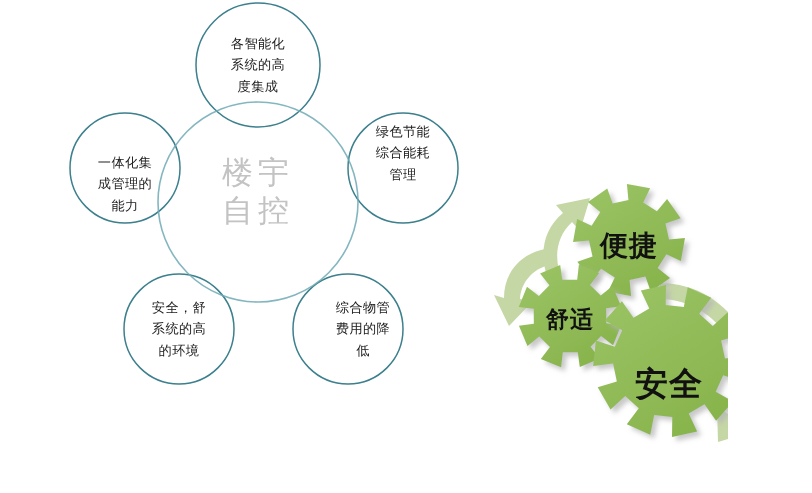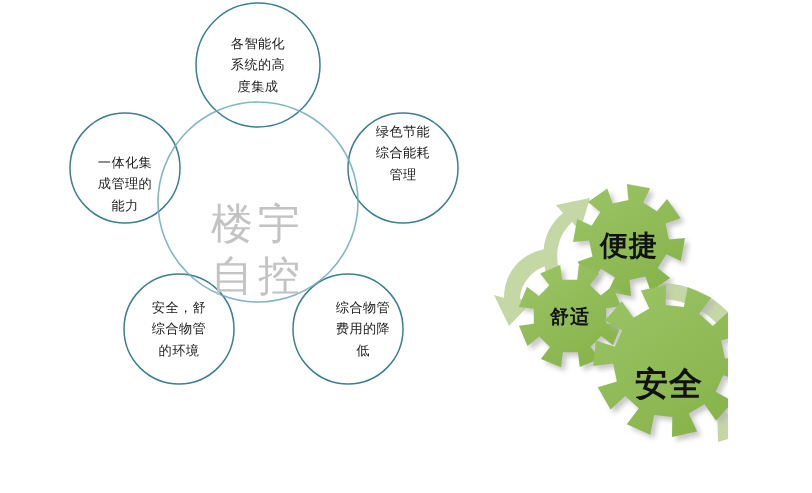--- a/index.html
+++ b/index.html
@@ -33,41 +33,40 @@
     line-height: 1.62;
     letter-spacing: 0.4px;
     white-space: pre-line;
     font-family: "DejaVu Sans", "Liberation Sans", sans-serif;
     pointer-events: none;
   }
   .center-text {
     position: absolute;
     text-align: center;
     color: #c3c3c3;
-    font-size: 42px;
+    font-size: 31px;
     line-height: 1.22;
     letter-spacing: 5px;
     white-space: pre-line;
     font-family: "DejaVu Sans", "Liberation Sans", sans-serif;
     pointer-events: none;
-    margin-top: 44px;
   }
   
   .gear-label {
     position: absolute;
     text-align: center;
     color: #111111;
     font-weight: 700;
     font-family: "DejaVu Sans", "Liberation Sans", sans-serif;
     pointer-events: none;
     white-space: nowrap;
   }
   .gear-label.sz-big   { font-size: 33px; letter-spacing: 1px; margin-top: 16px; }
   .gear-label.sz-mid   { font-size: 28px; letter-spacing: 1px; }
-  .gear-label.sz-small { font-size: 19px; letter-spacing: 1px; }
+  .gear-label.sz-small { font-size: 23px; letter-spacing: 1px; }
 </style>
 </head>
 <body>
 
 <div id="canvas">
 
   <svg class="stage-svg" viewBox="0 0 812 493">
     <defs>
       <filter id="gearShadow" x="-40%" y="-40%" width="200%" height="200%">
         <feDropShadow dx="4" dy="4" stdDeviation="2.4" flood-color="#b6b6b6" flood-opacity="0.75"></feDropShadow>
@@ -129,21 +128,21 @@
       <div class="bubble-text" style="width: 124px; left: 196px; top: 32.924px;">各智能化
 系统的高
 度集成</div>
       <div class="bubble-text" style="width: 110px; left: 348px; top: 121px;">绿色节能
 综合能耗
 管理</div>
       <div class="bubble-text" style="width: 110px; left: 308px; top: 296.924px;">综合物管
 费用的降
 低</div>
       <div class="bubble-text" style="width: 110px; left: 124px; top: 296.924px;">安全，舒
-综合物管
+系统的高
 的环境</div>
       <div class="bubble-text" style="width: 110px; left: 70px; top: 153px; font-family: Liberation Mono, monospace;">一体化集
 成管理的
 能力</div>
       <div class="center-text" style="width: 200px; left: 158px; top: 154.42px;">楼宇
 自控</div>
     </div>
   <div id="gear-labels">
       <div class="gear-label sz-mid" style="left: 573px; width: 112px; top: 226.98px;">便捷</div>
       <div class="gear-label sz-small" style="left: 518px; width: 104px; top: 304.22px;">舒适</div>

